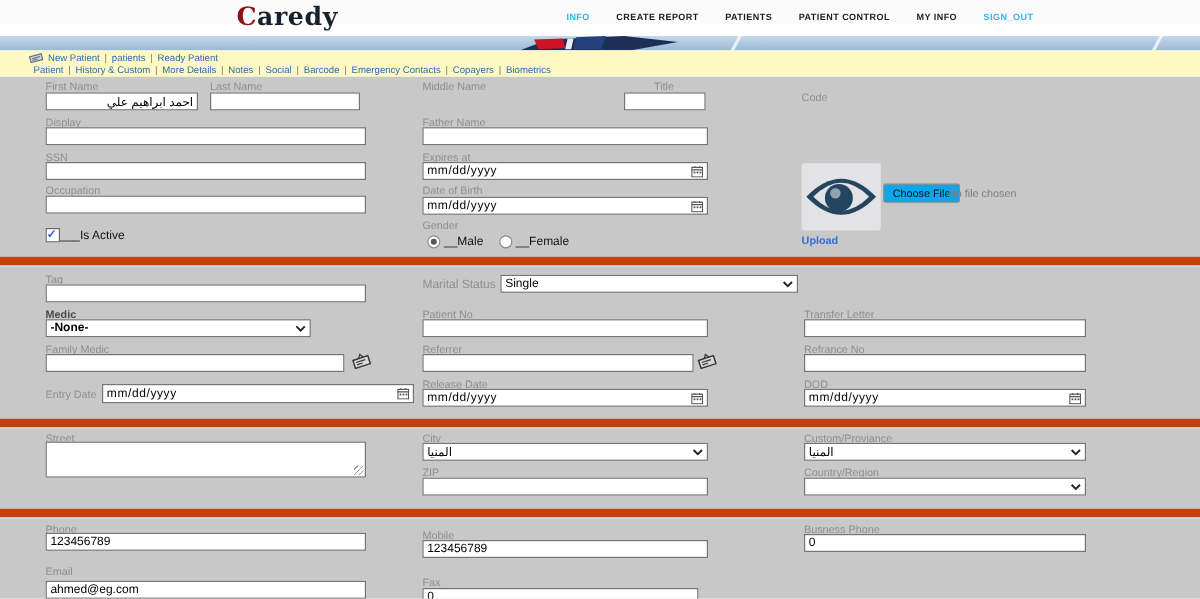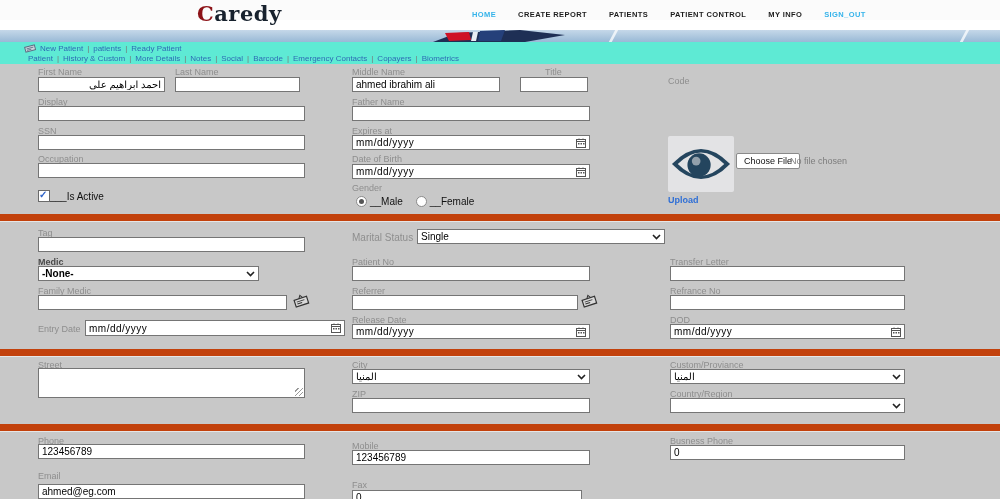--- a/index.html
+++ b/index.html
@@ -15,21 +15,21 @@
        font-size:7.5px;font-weight:bold;letter-spacing:.4px;color:#1c1c1c;white-space:nowrap;}
   .nav span{cursor:pointer;}
   .nav .hl{color:#35b3ea;}
 
   
   .banner{position:absolute;top:30px;left:0;width:1000px;height:12px;
           background:linear-gradient(#c5d8e9,#99b9d6);overflow:hidden;}
   .slash{position:absolute;top:-2px;width:3px;height:16px;background:rgba(255,255,255,.75);transform:skewX(-28deg);}
 
   
-  .crumbs{position:absolute;top:42px;left:0;width:1000px;height:22px;background:#5eead4;font-size:8px;}
+  .crumbs{position:absolute;top:42px;left:0;width:1000px;height:22px;background:#fef9c3;font-size:8px;}
   .crow1{position:absolute;left:24px;top:1px;display:flex;align-items:center;gap:4px;}
   .crow2{position:absolute;left:28px;top:12px;display:flex;align-items:center;gap:4px;}
   .blink{color:#2e6cb5;cursor:pointer;white-space:nowrap;}
   .sep{color:#777;}
 
   
   .form{position:absolute;top:64px;left:0;width:1000px;height:435px;background:#c8c8c8;}
   .sec{position:absolute;left:0;width:1000px;}
   .sec.divided{border-top:7px solid #c2410c;box-shadow:inset 0 1px 0 rgba(255,255,255,.55);}
 
@@ -48,34 +48,34 @@
        background:repeating-linear-gradient(135deg,transparent 0 2px,#999 2px 3px);}
 
   .cb{width:10px;height:10px;border:1px solid #6a6a6a;background:#fff;position:relative;display:inline-block;}
   .cb::after{content:"✓";position:absolute;top:-2px;left:0px;font-size:10px;color:#2d62c9;font-weight:bold;}
   .radio{width:9px;height:9px;border:1px solid #8a8a8a;border-radius:50%;background:#fff;display:inline-block;position:relative;}
   .radio.on::after{content:"";position:absolute;left:2px;top:2px;width:5px;height:5px;border-radius:50%;background:#555;}
   .inline-lab{font-size:10px;color:#111;}
 
   .photo-card{position:absolute;width:66px;height:56px;background:#e3e3e5;border-radius:2px;
               display:flex;align-items:center;justify-content:center;}
-  .file-btn{position:absolute;border:1px solid #8a8a8a;background:#ffffff;font-size:9px;
+  .file-btn{position:absolute;border:1px solid #8a8a8a;background:#0ea5e9;font-size:9px;
             padding:2px 7px;border-radius:2px;color:#111;white-space:nowrap;cursor:pointer;}
   .nofile{position:absolute;font-size:9px;color:#7d7d7d;white-space:nowrap;}
   .uplink{position:absolute;font-size:9px;color:#2f6fd6;cursor:pointer;font-weight:bold;}
 
   .icon-btn{position:absolute;cursor:pointer;}
 </style>
 </head>
 <body>
 
 <div class="header">
   <div class="logo"><span class="cap">C</span><span>aredy</span></div>
   <div class="nav">
-    <span class="hl">HOME</span>
+    <span class="hl">INFO</span>
     <span>CREATE REPORT</span>
     <span>PATIENTS</span>
     <span>PATIENT CONTROL</span>
     <span>MY INFO</span>
     <span class="hl">SIGN_OUT</span>
   </div>
 </div>
 
 <div class="banner">
   <svg style="position:absolute;left:425px;top:0" width="145" height="12" viewBox="0 0 145 12">
@@ -140,21 +140,20 @@
 
     <span class="lbl" style="left:38px;top:90px">Occupation</span>
     <input class="inp" style="left: 38px; top: 99px; width: 267px;" value="">
 
     <div style="position:absolute;left:38px;top:126px;display:flex;align-items:center;gap:0">
       <span class="cb"></span>
       <span class="inline-lab">___Is Active</span>
     </div>
 
     <span class="lbl" style="left:352px;top:3px">Middle Name</span>
-    <input class="inp" style="left: 352px; top: 13px; width: 148px;" value="ahmed ibrahim ali">
     <span class="lbl" style="left:545px;top:3px">Title</span>
     <input class="inp" style="left: 520px; top: 13px; width: 68px;" value="">
 
     <span class="lbl" style="left:352px;top:33px">Father Name</span>
     <input class="inp" style="left: 352px; top: 42px; width: 238px;" value="">
 
     <span class="lbl" style="left:352px;top:62px">Expires at</span>
     <div class="inp boxed" style="left:352px;top:71px;width:238px">
       <span class="val datev">mm/dd/yyyy</span>
       <svg width="10" height="10" viewBox="0 0 10 10">

